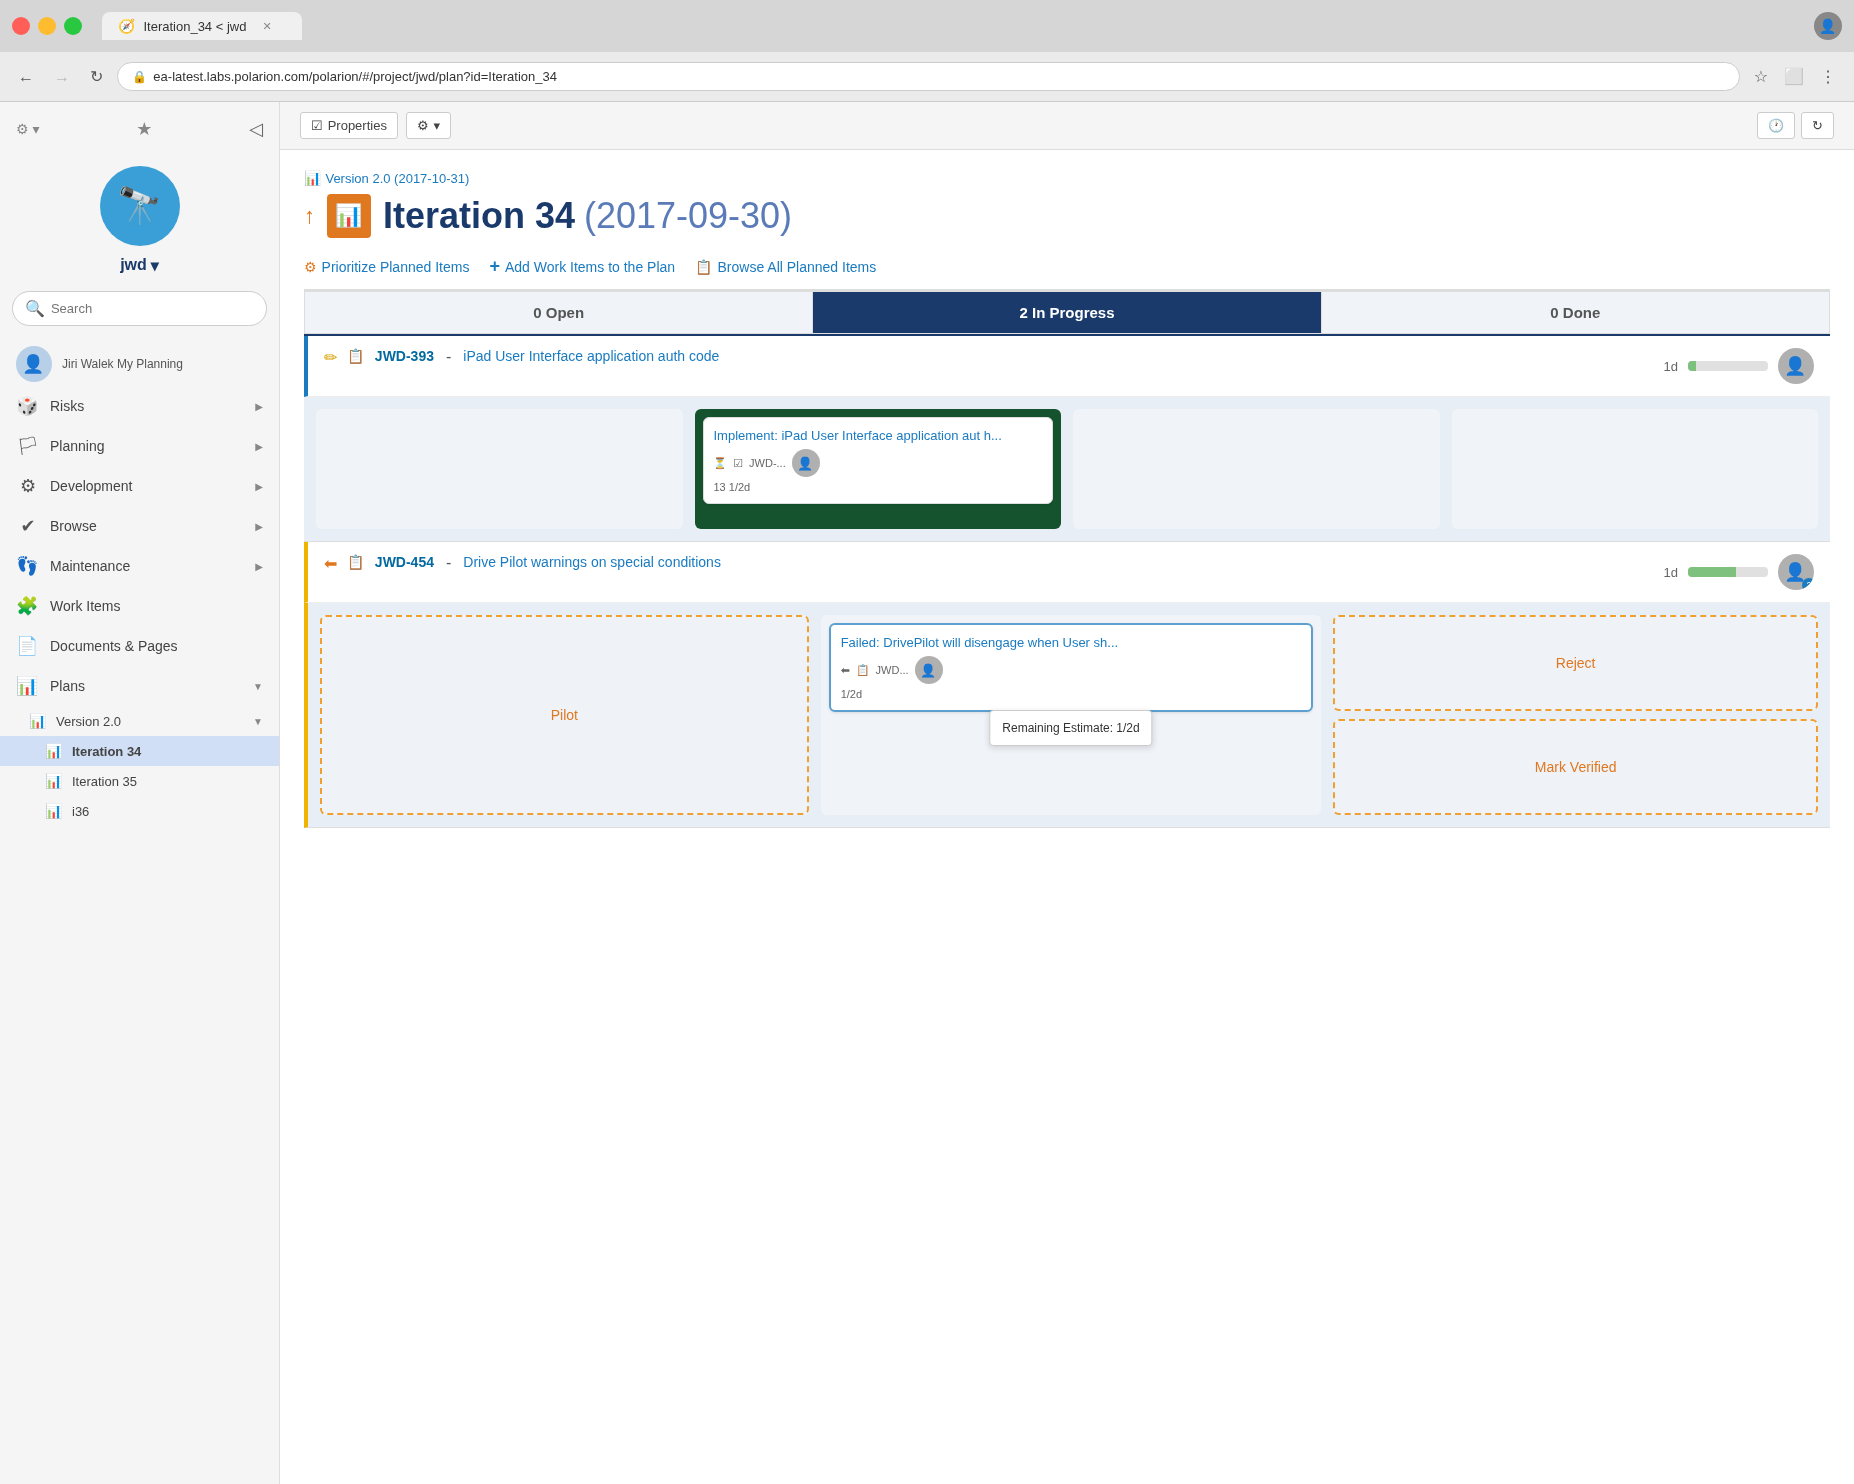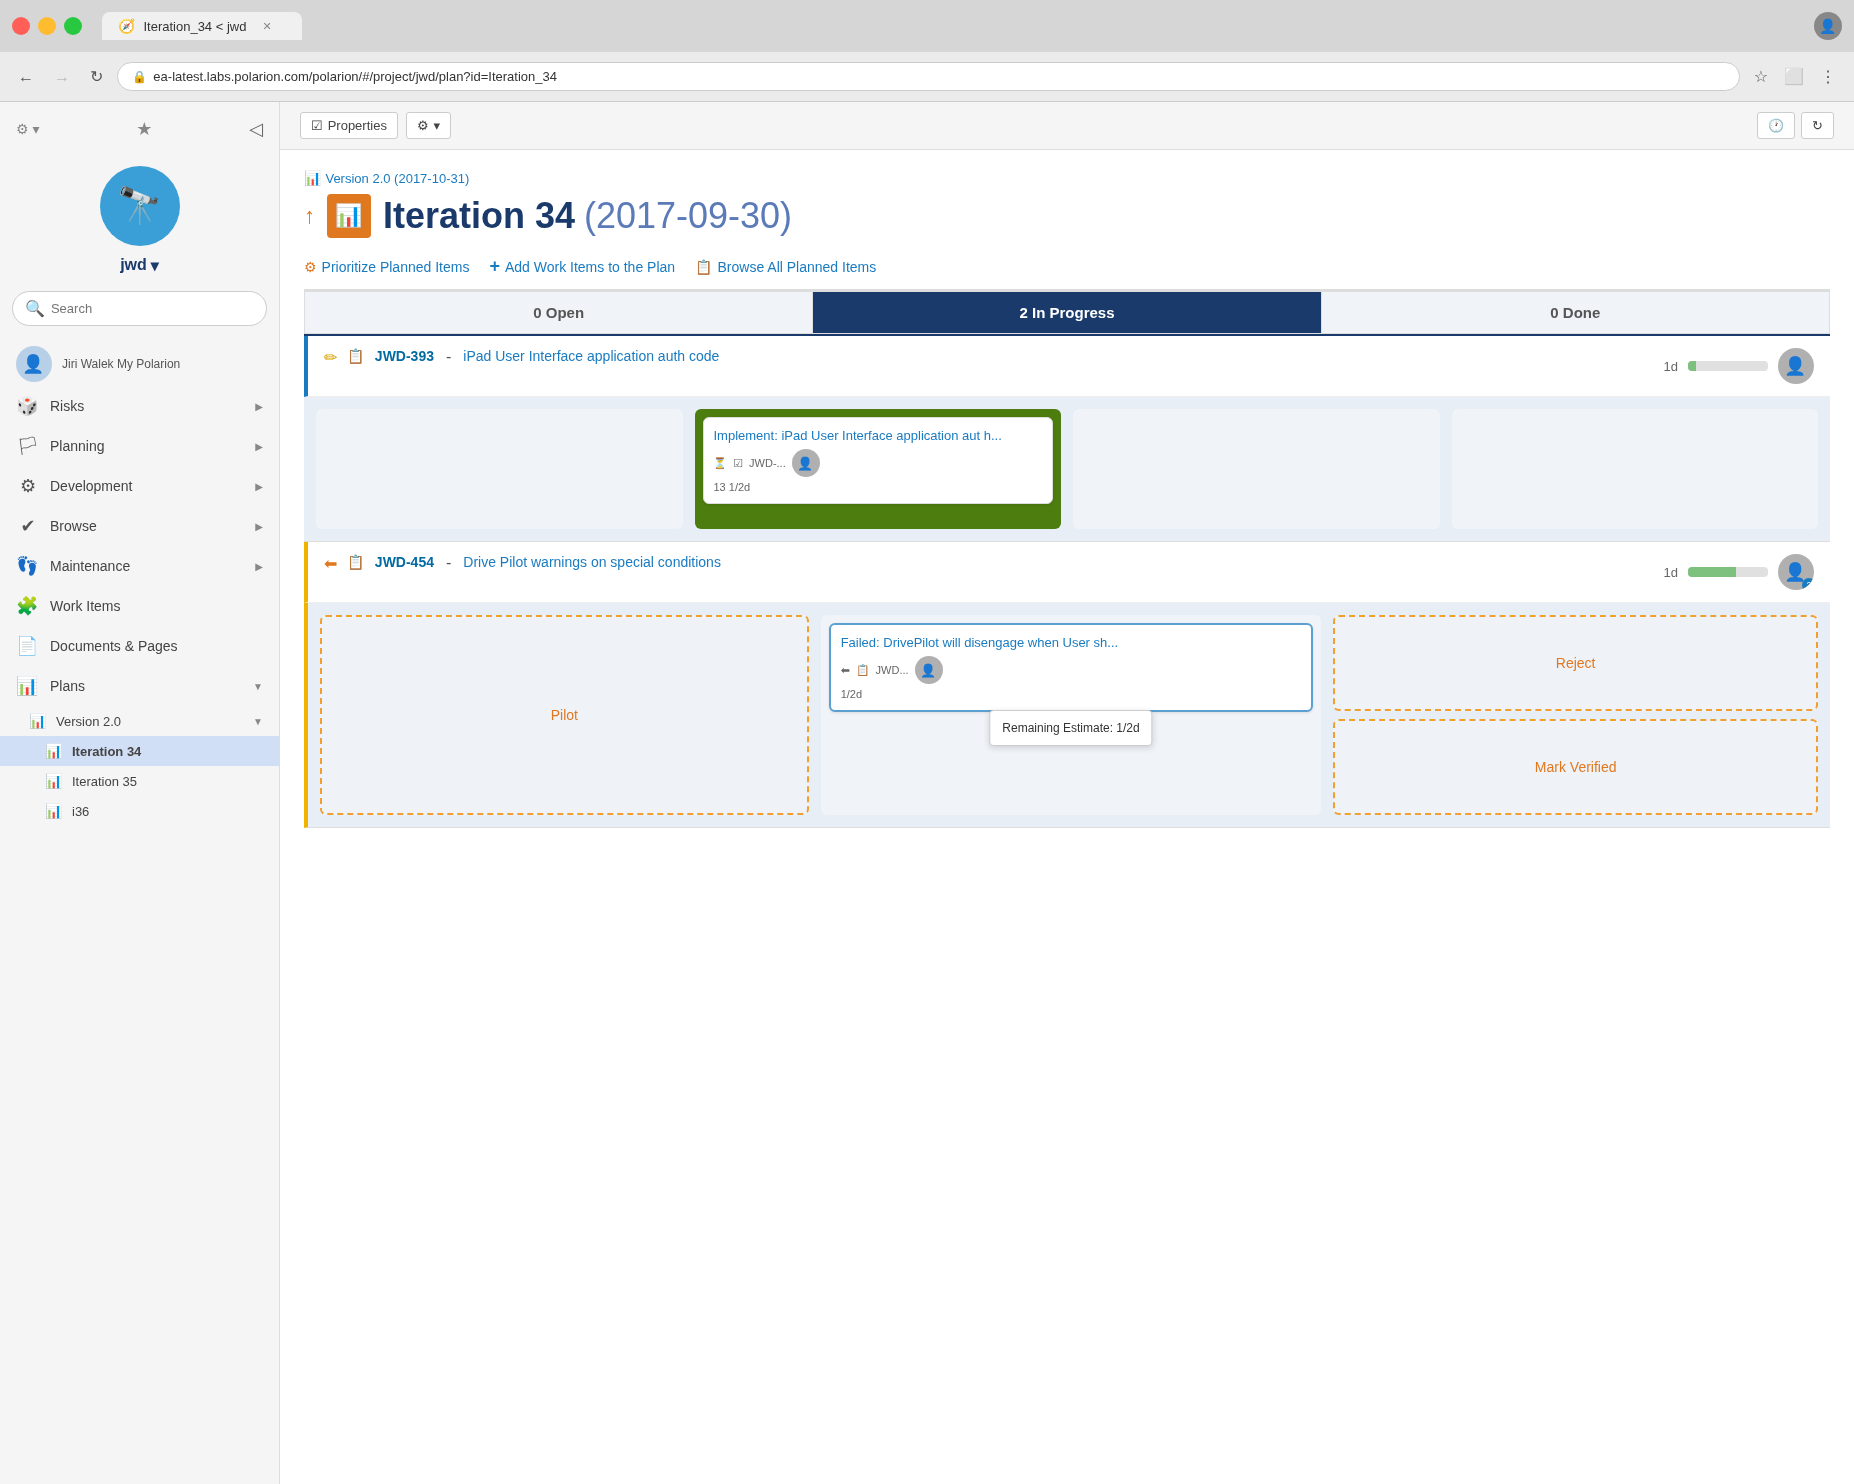--- a/index.html
+++ b/index.html
@@ -156,21 +156,21 @@
 
     <div class="search-box">
       <span style="color:#999;">🔍</span>
       <input class="search-input" type="text" placeholder="Search" style="">
     </div>
 
     <div class="user-info">
       <div class="user-avatar-sm">👤</div>
       <div class="user-details">
         <span>Jiri Walek</span>
-        <span>My Polarion</span>
+        <span>My Planning</span>
       </div>
     </div>
 
     <nav class="sidebar-nav">
       <div class="nav-item">
         <span class="nav-icon">🎲</span>
         <span>Risks</span>
         <span class="nav-expand">▶</span>
       </div>
       <div class="nav-item">
@@ -300,21 +300,21 @@
           <div class="wi-progress">
             <div class="wi-progress-bar" style="width:10%;"></div>
           </div>
           <div class="wi-avatar">👤</div>
         </div>
       </div>
 
       <div style="background:#e8eef5; padding:12px; border-bottom:1px solid #ddd;">
         <div style="display:flex;gap:12px;">
           <div style="flex:1;background:#f0f4f8;border-radius:6px;padding:8px;min-height:120px;"></div>
-          <div style="flex:1;background:#4d7c0f;border-radius:6px;padding:8px;">
+          <div style="flex:1;background:#14532d;border-radius:6px;padding:8px;">
             <div class="kanban-card">
               <div class="kanban-card-title">Implement: iPad User Interface application aut h...</div>
               <div class="kanban-card-meta">
                 <span>⏳</span>
                 <span>☑</span>
                 <span>JWD-...</span>
                 <div class="kanban-card-avatar">👤</div>
               </div>
               <div style="font-size:11px;color:#666;margin-top:4px;">13 1/2d</div>
             </div>

